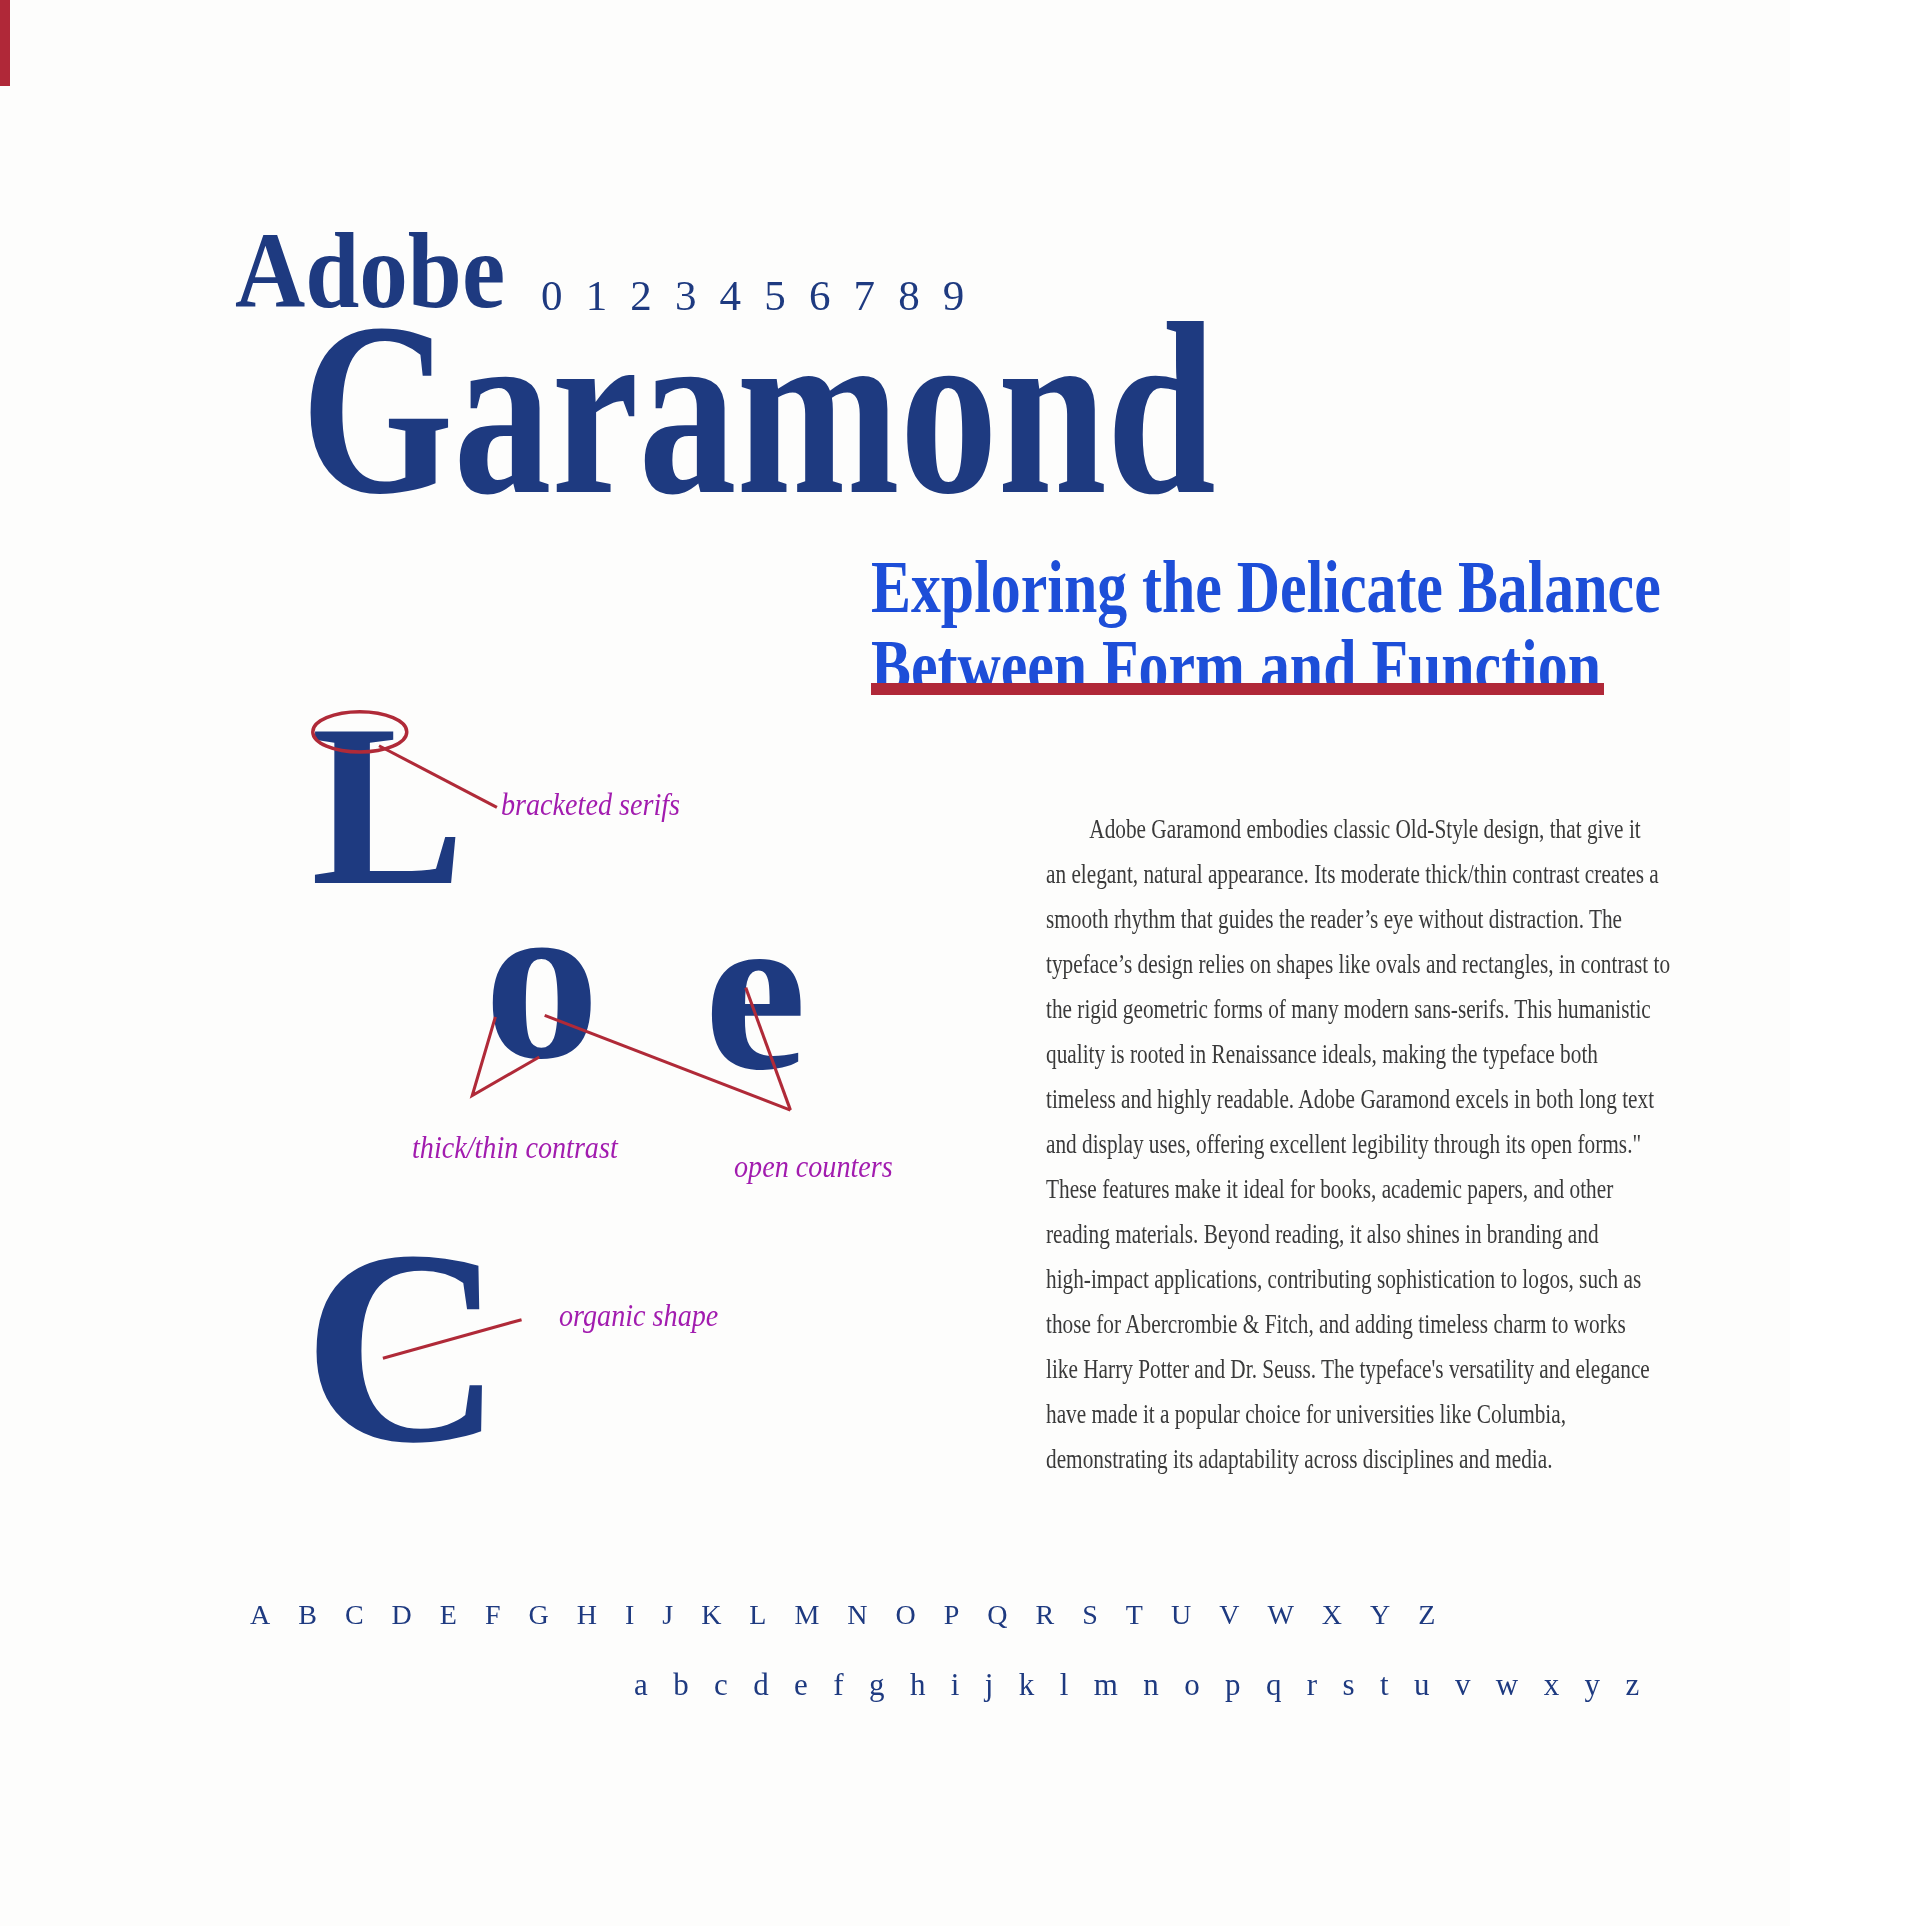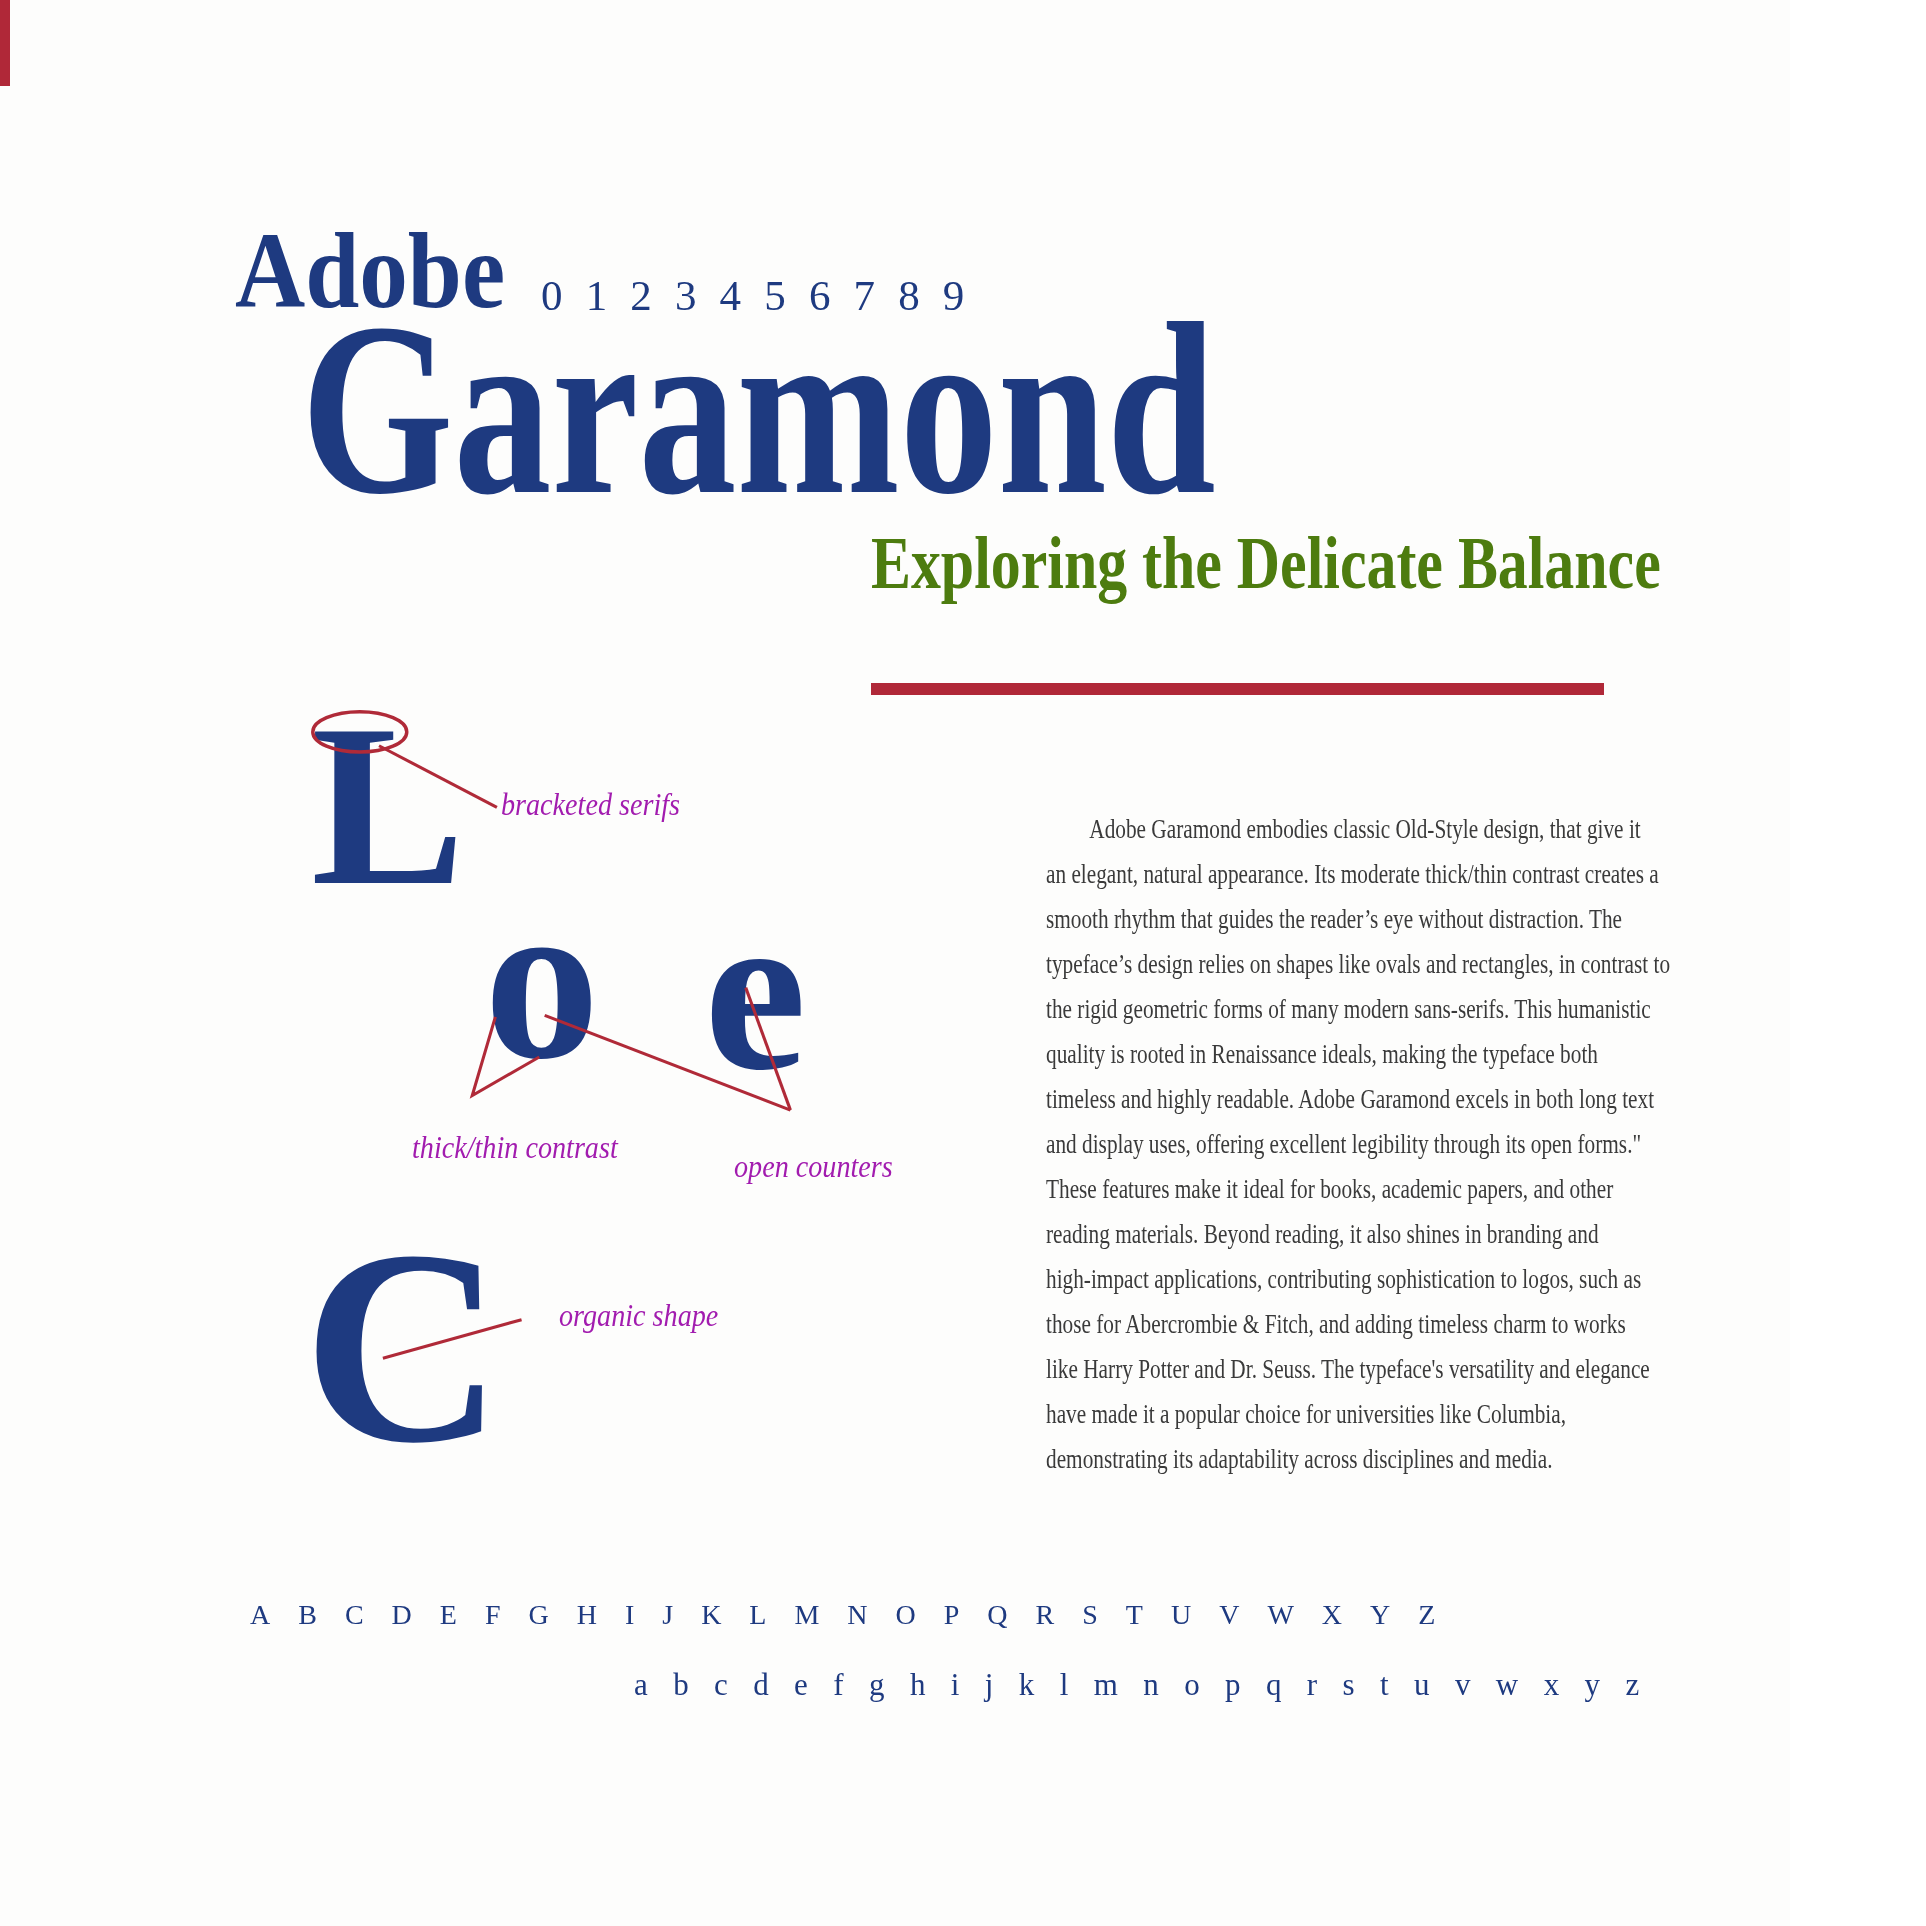--- a/index.html
+++ b/index.html
@@ -15,21 +15,21 @@
   .squeeze{transform-origin:top left;display:inline-block;}
 
   .red-strip{position:absolute;left:0;top:0;width:10px;height:86px;background:#b02838;}
 
   .brand{left:235px;top:217px;font-size:108px;font-weight:bold;line-height:1;}
   .brand .squeeze{transform:scaleX(0.90);}
   .numerals{left:541px;top:274px;font-size:43px;line-height:1;letter-spacing:6.2px;}
   .typeface{left:301px;top:287px;font-size:245px;font-weight:bold;line-height:1;text-align:right;}
   .typeface .squeeze{transform:scaleX(0.80);}
 
-  .headline{left:871px;top:524px;font-size:73px;font-weight:bold;line-height:79px;color:#4d7c0f;}
+  .headline{left:871px;top:548px;font-size:73px;font-weight:bold;line-height:79px;color:#1d4ed8;}
   .headline .squeeze{transform:scaleX(0.82);}
   .headline-rule{position:absolute;left:871px;top:683px;width:733px;height:11.6px;background:#b02838;}
 
   .glyph{font-weight:bold;line-height:1;}
   .glyph-L{left:311px;top:690px;font-size:231px;}
   .glyph-o{left:484px;top:864px;font-size:231px;}
   .glyph-e{left:704px;top:875px;font-size:231px;}
   .glyph-C{left:303px;top:1208px;font-size:277px;}
 
   .callout{font-style:italic;font-size:32px;line-height:1;color:#a21caf;}
@@ -60,20 +60,21 @@
   <div class="abs brand navy">
     <span class="squeeze">Adobe</span>
   </div>
   <div class="abs numerals navy">0 1 2 3 4 5 6 7 8 9</div>
   <div class="abs typeface navy">
     <span class="squeeze">Garamond</span>
   </div>
 
   <div class="abs headline">
     <div><span class="squeeze">Exploring the Delicate Balance</span></div>
+    <div><span class="squeeze">Between Form and Function</span></div>
   </div>
   <div class="headline-rule"></div>
 
   <div class="abs glyph glyph-L navy">L</div>
   <div class="abs glyph glyph-o navy">o</div>
   <div class="abs glyph glyph-e navy">e</div>
   <div class="abs glyph glyph-C navy">C</div>
 
   <svg class="annot-svg" width="1926" height="1926" viewBox="0 0 2500 2500">
     <ellipse cx="467" cy="950" rx="61" ry="26" fill="none" stroke="#b02a38" stroke-width="4.5"></ellipse>

